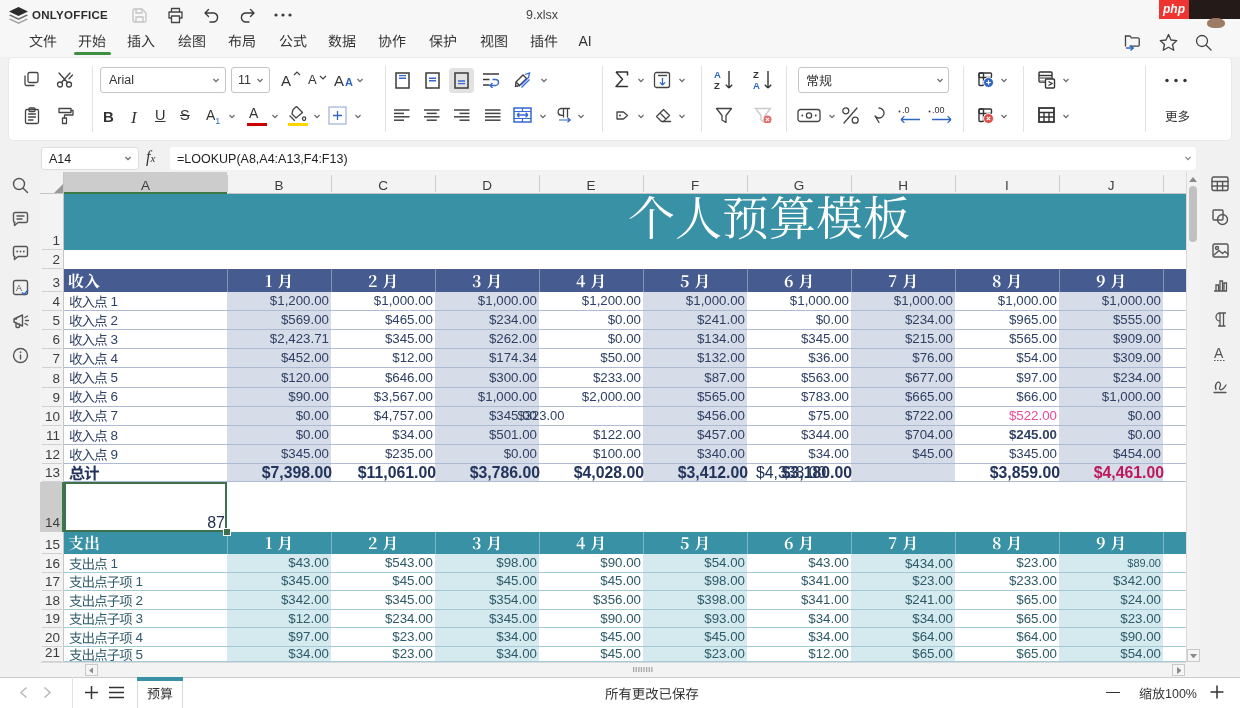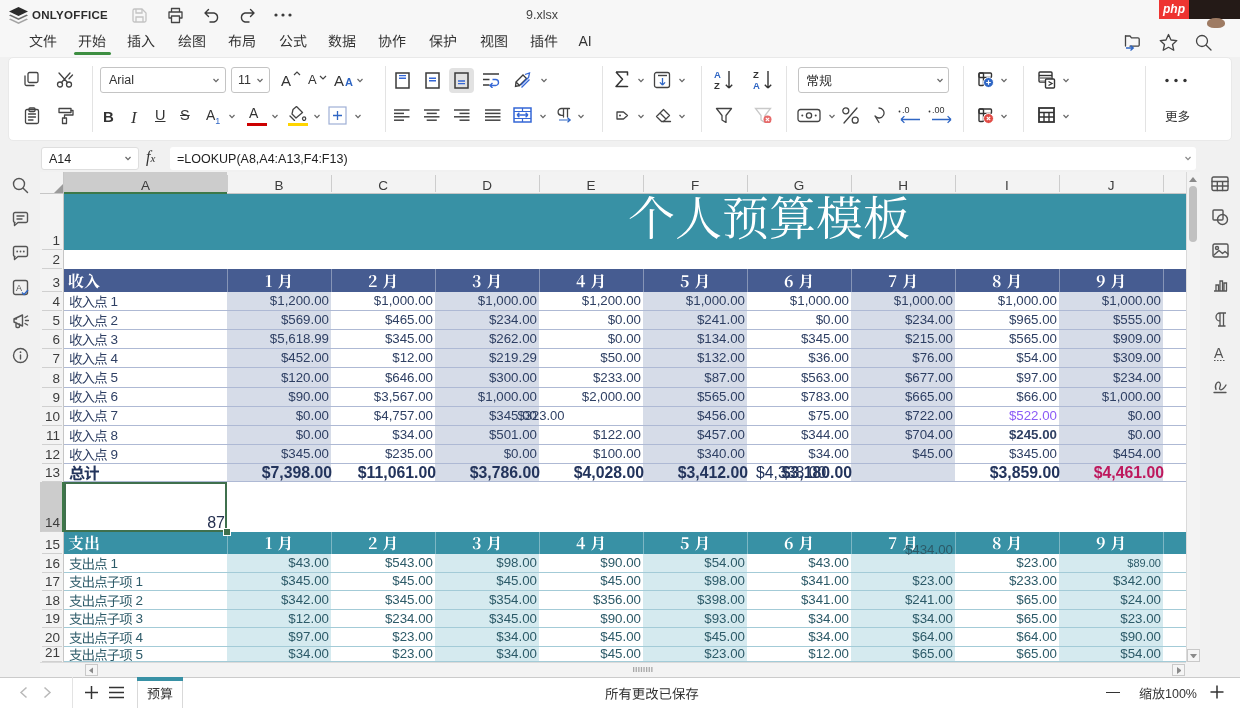--- a/index.html
+++ b/index.html
@@ -667,21 +667,21 @@
 <div style="position:absolute;left:435px;top:330.2px;width:104px;height:19.100000000000023px;background:#d6dce8;"></div>
 <div style="position:absolute;left:643px;top:330.2px;width:104px;height:19.100000000000023px;background:#d6dce8;"></div>
 <div style="position:absolute;left:851px;top:330.2px;width:104px;height:19.100000000000023px;background:#d6dce8;"></div>
 <div style="position:absolute;left:1059px;top:330.2px;width:104px;height:19.100000000000023px;background:#d6dce8;"></div>
 <div style="position:absolute;left:64px;top:348.3px;width:1122px;height:1px;background:#aeb9d4;"></div>
 <div style="position:absolute;left:69px;top:333.0px;height:13.5px;line-height:13.5px;font-size:13.5px;color:#2e3f63;font-weight:normal;white-space:nowrap"><svg style="vertical-align:top" width="37.7" height="13.5" viewBox="0 0 37.7 13.5" fill="#2e3f63">
       <use href="#a6536" transform="translate(0.0,11.88) scale(0.0135,-0.0135)"></use>
       <use href="#a5165" transform="translate(12.56,11.88) scale(0.0135,-0.0135)"></use>
       <use href="#a70b9" transform="translate(25.11,11.88) scale(0.0135,-0.0135)"></use>
     </svg> 3</div>
-<div style="position:absolute;left:129px;top:332.302px;width:200px;text-align:right;font-size:13.3px;color:#2e3f63;white-space:nowrap;font-weight:normal;line-height:14.9px">$5,618.99</div>
+<div style="position:absolute;left:129px;top:332.302px;width:200px;text-align:right;font-size:13.3px;color:#2e3f63;white-space:nowrap;font-weight:normal;line-height:14.9px">$2,423.71</div>
 <div style="position:absolute;left:233px;top:332.302px;width:200px;text-align:right;font-size:13.3px;color:#2e3f63;white-space:nowrap;font-weight:normal;line-height:14.9px">$345.00</div>
 <div style="position:absolute;left:337px;top:332.302px;width:200px;text-align:right;font-size:13.3px;color:#2e3f63;white-space:nowrap;font-weight:normal;line-height:14.9px">$262.00</div>
 <div style="position:absolute;left:441px;top:332.302px;width:200px;text-align:right;font-size:13.3px;color:#2e3f63;white-space:nowrap;font-weight:normal;line-height:14.9px">$0.00</div>
 <div style="position:absolute;left:545px;top:332.302px;width:200px;text-align:right;font-size:13.3px;color:#2e3f63;white-space:nowrap;font-weight:normal;line-height:14.9px">$134.00</div>
 <div style="position:absolute;left:649px;top:332.302px;width:200px;text-align:right;font-size:13.3px;color:#2e3f63;white-space:nowrap;font-weight:normal;line-height:14.9px">$345.00</div>
 <div style="position:absolute;left:753px;top:332.302px;width:200px;text-align:right;font-size:13.3px;color:#2e3f63;white-space:nowrap;font-weight:normal;line-height:14.9px">$215.00</div>
 <div style="position:absolute;left:857px;top:332.302px;width:200px;text-align:right;font-size:13.3px;color:#2e3f63;white-space:nowrap;font-weight:normal;line-height:14.9px">$565.00</div>
 <div style="position:absolute;left:961px;top:332.302px;width:200px;text-align:right;font-size:13.3px;color:#2e3f63;white-space:nowrap;font-weight:normal;line-height:14.9px">$909.00</div>
 <div style="position:absolute;left:227px;top:349.3px;width:104px;height:19.099999999999966px;background:#d6dce8;"></div>
 <div style="position:absolute;left:435px;top:349.3px;width:104px;height:19.099999999999966px;background:#d6dce8;"></div>
@@ -689,21 +689,21 @@
 <div style="position:absolute;left:851px;top:349.3px;width:104px;height:19.099999999999966px;background:#d6dce8;"></div>
 <div style="position:absolute;left:1059px;top:349.3px;width:104px;height:19.099999999999966px;background:#d6dce8;"></div>
 <div style="position:absolute;left:64px;top:367.4px;width:1122px;height:1px;background:#aeb9d4;"></div>
 <div style="position:absolute;left:69px;top:352.1px;height:13.5px;line-height:13.5px;font-size:13.5px;color:#2e3f63;font-weight:normal;white-space:nowrap"><svg style="vertical-align:top" width="37.7" height="13.5" viewBox="0 0 37.7 13.5" fill="#2e3f63">
       <use href="#a6536" transform="translate(0.0,11.88) scale(0.0135,-0.0135)"></use>
       <use href="#a5165" transform="translate(12.56,11.88) scale(0.0135,-0.0135)"></use>
       <use href="#a70b9" transform="translate(25.11,11.88) scale(0.0135,-0.0135)"></use>
     </svg> 4</div>
 <div style="position:absolute;left:129px;top:351.402px;width:200px;text-align:right;font-size:13.3px;color:#2e3f63;white-space:nowrap;font-weight:normal;line-height:14.9px">$452.00</div>
 <div style="position:absolute;left:233px;top:351.402px;width:200px;text-align:right;font-size:13.3px;color:#2e3f63;white-space:nowrap;font-weight:normal;line-height:14.9px">$12.00</div>
-<div style="position:absolute;left:337px;top:351.402px;width:200px;text-align:right;font-size:13.3px;color:#2e3f63;white-space:nowrap;font-weight:normal;line-height:14.9px">$219.29</div>
+<div style="position:absolute;left:337px;top:351.402px;width:200px;text-align:right;font-size:13.3px;color:#2e3f63;white-space:nowrap;font-weight:normal;line-height:14.9px">$174.34</div>
 <div style="position:absolute;left:441px;top:351.402px;width:200px;text-align:right;font-size:13.3px;color:#2e3f63;white-space:nowrap;font-weight:normal;line-height:14.9px">$50.00</div>
 <div style="position:absolute;left:545px;top:351.402px;width:200px;text-align:right;font-size:13.3px;color:#2e3f63;white-space:nowrap;font-weight:normal;line-height:14.9px">$132.00</div>
 <div style="position:absolute;left:649px;top:351.402px;width:200px;text-align:right;font-size:13.3px;color:#2e3f63;white-space:nowrap;font-weight:normal;line-height:14.9px">$36.00</div>
 <div style="position:absolute;left:753px;top:351.402px;width:200px;text-align:right;font-size:13.3px;color:#2e3f63;white-space:nowrap;font-weight:normal;line-height:14.9px">$76.00</div>
 <div style="position:absolute;left:857px;top:351.402px;width:200px;text-align:right;font-size:13.3px;color:#2e3f63;white-space:nowrap;font-weight:normal;line-height:14.9px">$54.00</div>
 <div style="position:absolute;left:961px;top:351.402px;width:200px;text-align:right;font-size:13.3px;color:#2e3f63;white-space:nowrap;font-weight:normal;line-height:14.9px">$309.00</div>
 <div style="position:absolute;left:227px;top:368.4px;width:104px;height:19.100000000000023px;background:#d6dce8;"></div>
 <div style="position:absolute;left:435px;top:368.4px;width:104px;height:19.100000000000023px;background:#d6dce8;"></div>
 <div style="position:absolute;left:643px;top:368.4px;width:104px;height:19.100000000000023px;background:#d6dce8;"></div>
 <div style="position:absolute;left:851px;top:368.4px;width:104px;height:19.100000000000023px;background:#d6dce8;"></div>
@@ -754,21 +754,21 @@
       <use href="#a5165" transform="translate(12.56,11.88) scale(0.0135,-0.0135)"></use>
       <use href="#a70b9" transform="translate(25.11,11.88) scale(0.0135,-0.0135)"></use>
     </svg> 7</div>
 <div style="position:absolute;left:129px;top:408.702px;width:200px;text-align:right;font-size:13.3px;color:#2e3f63;white-space:nowrap;font-weight:normal;line-height:14.9px">$0.00</div>
 <div style="position:absolute;left:233px;top:408.702px;width:200px;text-align:right;font-size:13.3px;color:#2e3f63;white-space:nowrap;font-weight:normal;line-height:14.9px">$4,757.00</div>
 <div style="position:absolute;left:337px;top:408.702px;width:200px;text-align:right;font-size:13.3px;color:#2e3f63;white-space:nowrap;font-weight:normal;line-height:14.9px">$345.00</div>
 <div style="position:absolute;left:441px;top:408.702px;width:200px;text-align:center;font-size:13px;color:#2e3f63;white-space:nowrap;font-weight:normal;line-height:14.9px">$323.00</div>
 <div style="position:absolute;left:545px;top:408.702px;width:200px;text-align:right;font-size:13.3px;color:#2e3f63;white-space:nowrap;font-weight:normal;line-height:14.9px">$456.00</div>
 <div style="position:absolute;left:649px;top:408.702px;width:200px;text-align:right;font-size:13.3px;color:#2e3f63;white-space:nowrap;font-weight:normal;line-height:14.9px">$75.00</div>
 <div style="position:absolute;left:753px;top:408.702px;width:200px;text-align:right;font-size:13.3px;color:#2e3f63;white-space:nowrap;font-weight:normal;line-height:14.9px">$722.00</div>
-<div style="position:absolute;left:857px;top:408.702px;width:200px;text-align:right;font-size:13.3px;color:#8b5cf6;white-space:nowrap;font-weight:normal;line-height:14.9px">$522.00</div>
+<div style="position:absolute;left:857px;top:408.702px;width:200px;text-align:right;font-size:13.3px;color:#ec4899;white-space:nowrap;font-weight:normal;line-height:14.9px">$522.00</div>
 <div style="position:absolute;left:961px;top:408.702px;width:200px;text-align:right;font-size:13.3px;color:#2e3f63;white-space:nowrap;font-weight:normal;line-height:14.9px">$0.00</div>
 <div style="position:absolute;left:227px;top:425.7px;width:104px;height:19.100000000000023px;background:#d6dce8;"></div>
 <div style="position:absolute;left:435px;top:425.7px;width:104px;height:19.100000000000023px;background:#d6dce8;"></div>
 <div style="position:absolute;left:643px;top:425.7px;width:104px;height:19.100000000000023px;background:#d6dce8;"></div>
 <div style="position:absolute;left:851px;top:425.7px;width:104px;height:19.100000000000023px;background:#d6dce8;"></div>
 <div style="position:absolute;left:1059px;top:425.7px;width:104px;height:19.100000000000023px;background:#d6dce8;"></div>
 <div style="position:absolute;left:64px;top:443.8px;width:1122px;height:1px;background:#aeb9d4;"></div>
 <div style="position:absolute;left:69px;top:428.5px;height:13.5px;line-height:13.5px;font-size:13.5px;color:#2e3f63;font-weight:normal;white-space:nowrap"><svg style="vertical-align:top" width="37.7" height="13.5" viewBox="0 0 37.7 13.5" fill="#2e3f63">
       <use href="#a6536" transform="translate(0.0,11.88) scale(0.0135,-0.0135)"></use>
       <use href="#a5165" transform="translate(12.56,11.88) scale(0.0135,-0.0135)"></use>
@@ -883,21 +883,21 @@
       <use href="#a652f" transform="translate(0.0,11.88) scale(0.0135,-0.0135)"></use>
       <use href="#a51fa" transform="translate(12.56,11.88) scale(0.0135,-0.0135)"></use>
       <use href="#a70b9" transform="translate(25.11,11.88) scale(0.0135,-0.0135)"></use>
     </svg> 1</div>
 <div style="position:absolute;left:129px;top:555.852px;width:200px;text-align:right;font-size:13.3px;color:#2c5a68;white-space:nowrap;font-weight:normal;line-height:14.9px">$43.00</div>
 <div style="position:absolute;left:233px;top:555.852px;width:200px;text-align:right;font-size:13.3px;color:#2c5a68;white-space:nowrap;font-weight:normal;line-height:14.9px">$543.00</div>
 <div style="position:absolute;left:337px;top:555.852px;width:200px;text-align:right;font-size:13.3px;color:#2c5a68;white-space:nowrap;font-weight:normal;line-height:14.9px">$98.00</div>
 <div style="position:absolute;left:441px;top:555.852px;width:200px;text-align:right;font-size:13.3px;color:#2c5a68;white-space:nowrap;font-weight:normal;line-height:14.9px">$90.00</div>
 <div style="position:absolute;left:545px;top:555.852px;width:200px;text-align:right;font-size:13.3px;color:#2c5a68;white-space:nowrap;font-weight:normal;line-height:14.9px">$54.00</div>
 <div style="position:absolute;left:649px;top:555.852px;width:200px;text-align:right;font-size:13.3px;color:#2c5a68;white-space:nowrap;font-weight:normal;line-height:14.9px">$43.00</div>
-<div style="position:absolute;left:753px;top:543px;width:200px;text-align:right;font-size:13.3px;color:#2c5a68;white-space:nowrap;font-weight:normal;line-height:14.9px">$434.00</div>
+<div style="position:absolute;left:753px;top:557px;width:200px;text-align:right;font-size:13.3px;color:#2c5a68;white-space:nowrap;font-weight:normal;line-height:14.9px">$434.00</div>
 <div style="position:absolute;left:857px;top:555.852px;width:200px;text-align:right;font-size:13.3px;color:#2c5a68;white-space:nowrap;font-weight:normal;line-height:14.9px">$23.00</div>
 <div style="position:absolute;left:961px;top:555.852px;width:200px;text-align:right;font-size:11px;color:#2c5a68;white-space:nowrap;font-weight:normal;line-height:14.9px">$89.00</div>
 <div style="position:absolute;left:227px;top:572.6px;width:104px;height:18.600000000000023px;background:#d5eaef;"></div>
 <div style="position:absolute;left:435px;top:572.6px;width:104px;height:18.600000000000023px;background:#d5eaef;"></div>
 <div style="position:absolute;left:643px;top:572.6px;width:104px;height:18.600000000000023px;background:#d5eaef;"></div>
 <div style="position:absolute;left:851px;top:572.6px;width:104px;height:18.600000000000023px;background:#d5eaef;"></div>
 <div style="position:absolute;left:1059px;top:572.6px;width:104px;height:18.600000000000023px;background:#d5eaef;"></div>
 <div style="position:absolute;left:64px;top:590.2px;width:1122px;height:1px;background:#a3cbd7;"></div>
 <div style="position:absolute;left:69px;top:575.1500000000001px;height:13.5px;line-height:13.5px;font-size:13.5px;color:#2c5a68;font-weight:normal;white-space:nowrap"><svg style="vertical-align:top" width="62.8" height="13.5" viewBox="0 0 62.8 13.5" fill="#2c5a68">
       <use href="#a652f" transform="translate(0.0,11.88) scale(0.0135,-0.0135)"></use>

